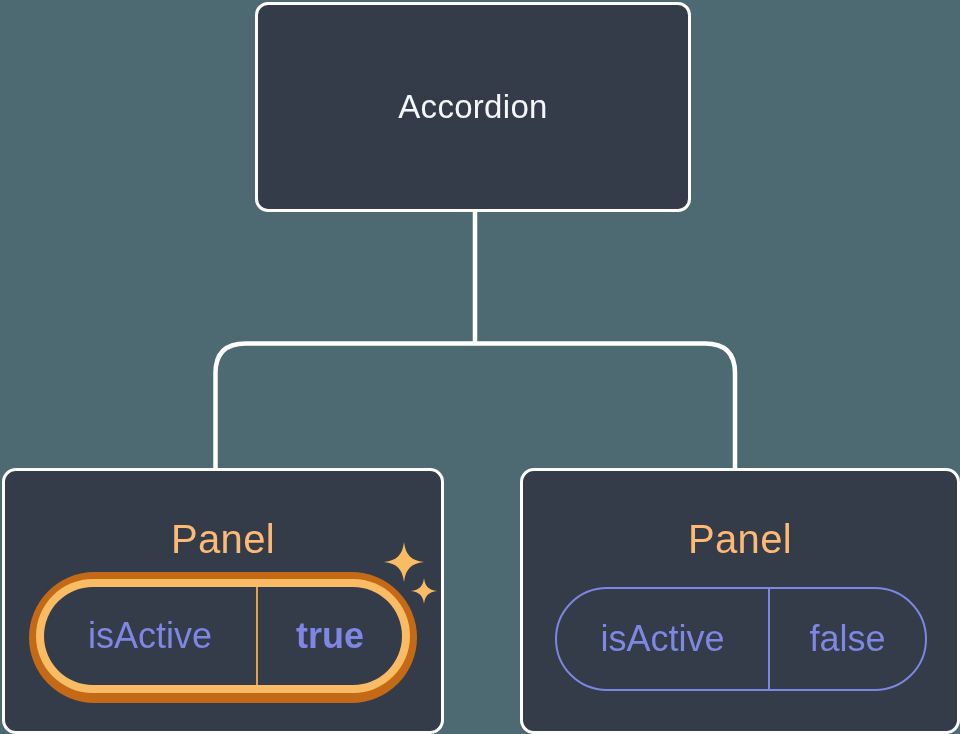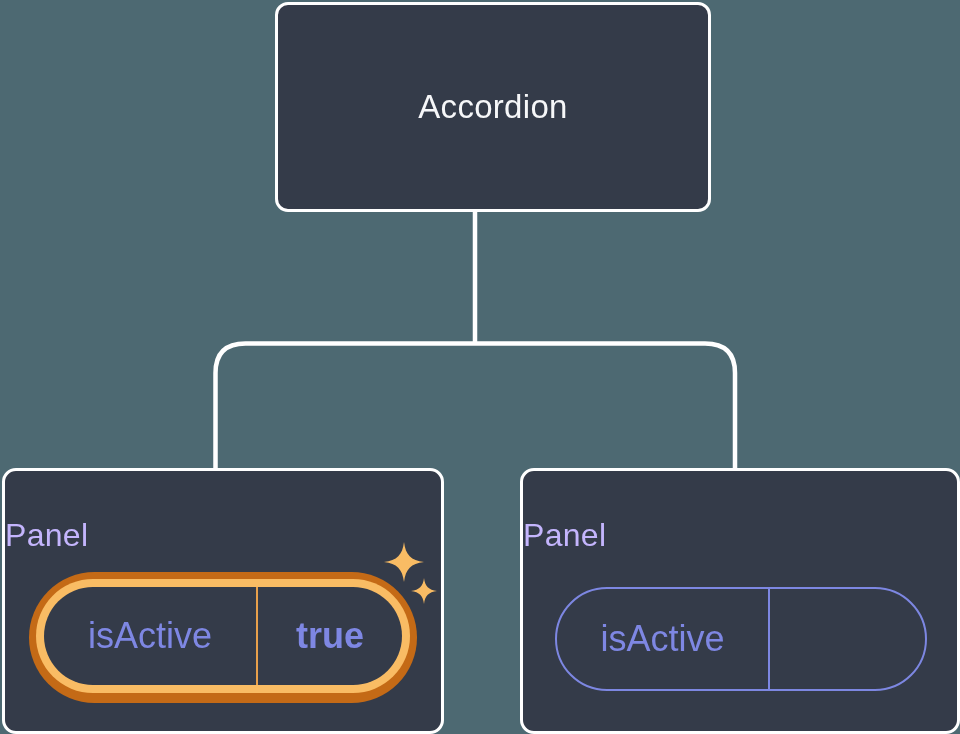--- a/index.html
+++ b/index.html
@@ -20,39 +20,40 @@
   .node {
     position: absolute;
     background: #343B49;
     border: 3.5px solid #FFFFFF;
     box-sizing: border-box;
   }
   .root-node {
     left: 255px; top: 2px;
     width: 436px; height: 210px;
     border-radius: 13px;
-    display: flex; align-items: center; justify-content: center; margin-left: 20px;
+    display: flex; align-items: center; justify-content: center;
   }
   .root-label {
     color: #F6F7F9;
     font-size: 33px;
     font-weight: 500;
     letter-spacing: 0.3px;
   }
   .panel-node {
     border-radius: 14px;
   }
   .panel-left { left: 2px;   top: 468px; width: 442px; height: 266px; }
   .panel-right{ left: 520px; top: 468px; width: 440px; height: 266px; }
   .panel-label {
     position: absolute;
     top: 46px; left: 0;
     width: 100%;
-    color: #c4b5fd;
-    font-size: 32px;
+    text-align: center;
+    color: #fdba74;
+    font-size: 40px;
     font-weight: 500;
     letter-spacing: 0.3px;
   }
   
   .pill-highlight {
     position: absolute;
     left: 24px; top: 101px;
     width: 388px; height: 131px;
     background: #C46A16;
     border-radius: 999px;
@@ -130,20 +131,21 @@
           <div class="pill-cell value">true</div>
         </div>
       </div>
     </div>
   </div>
 
   <div class="node panel-node panel-right">
     <div class="panel-label">Panel</div>
     <div class="pill-plain">
       <div class="pill-cell name">isActive</div>
+      <div class="pill-cell value">false</div>
     </div>
   </div>
 
   <svg class="sparkles" viewBox="0 0 66 76" xmlns="http://www.w3.org/2000/svg">
     <path fill="#F9BC64" transform="translate(26,28)" d="M 0 -20 C 1.6 -7 7 -1.6 20 0 C 7 1.6 1.6 7 0 20 C -1.6 7 -7 1.6 -20 0 C -7 -1.6 -1.6 -7 0 -20 Z"></path>
     <path fill="#F9BC64" transform="translate(46,57)" d="M 0 -13 C 1.1 -4.6 4.6 -1.1 13 0 C 4.6 1.1 1.1 4.6 0 13 C -1.1 4.6 -4.6 1.1 -13 0 C -4.6 -1.1 -1.1 -4.6 0 -13 Z"></path>
   </svg>
 
 </div>
 

